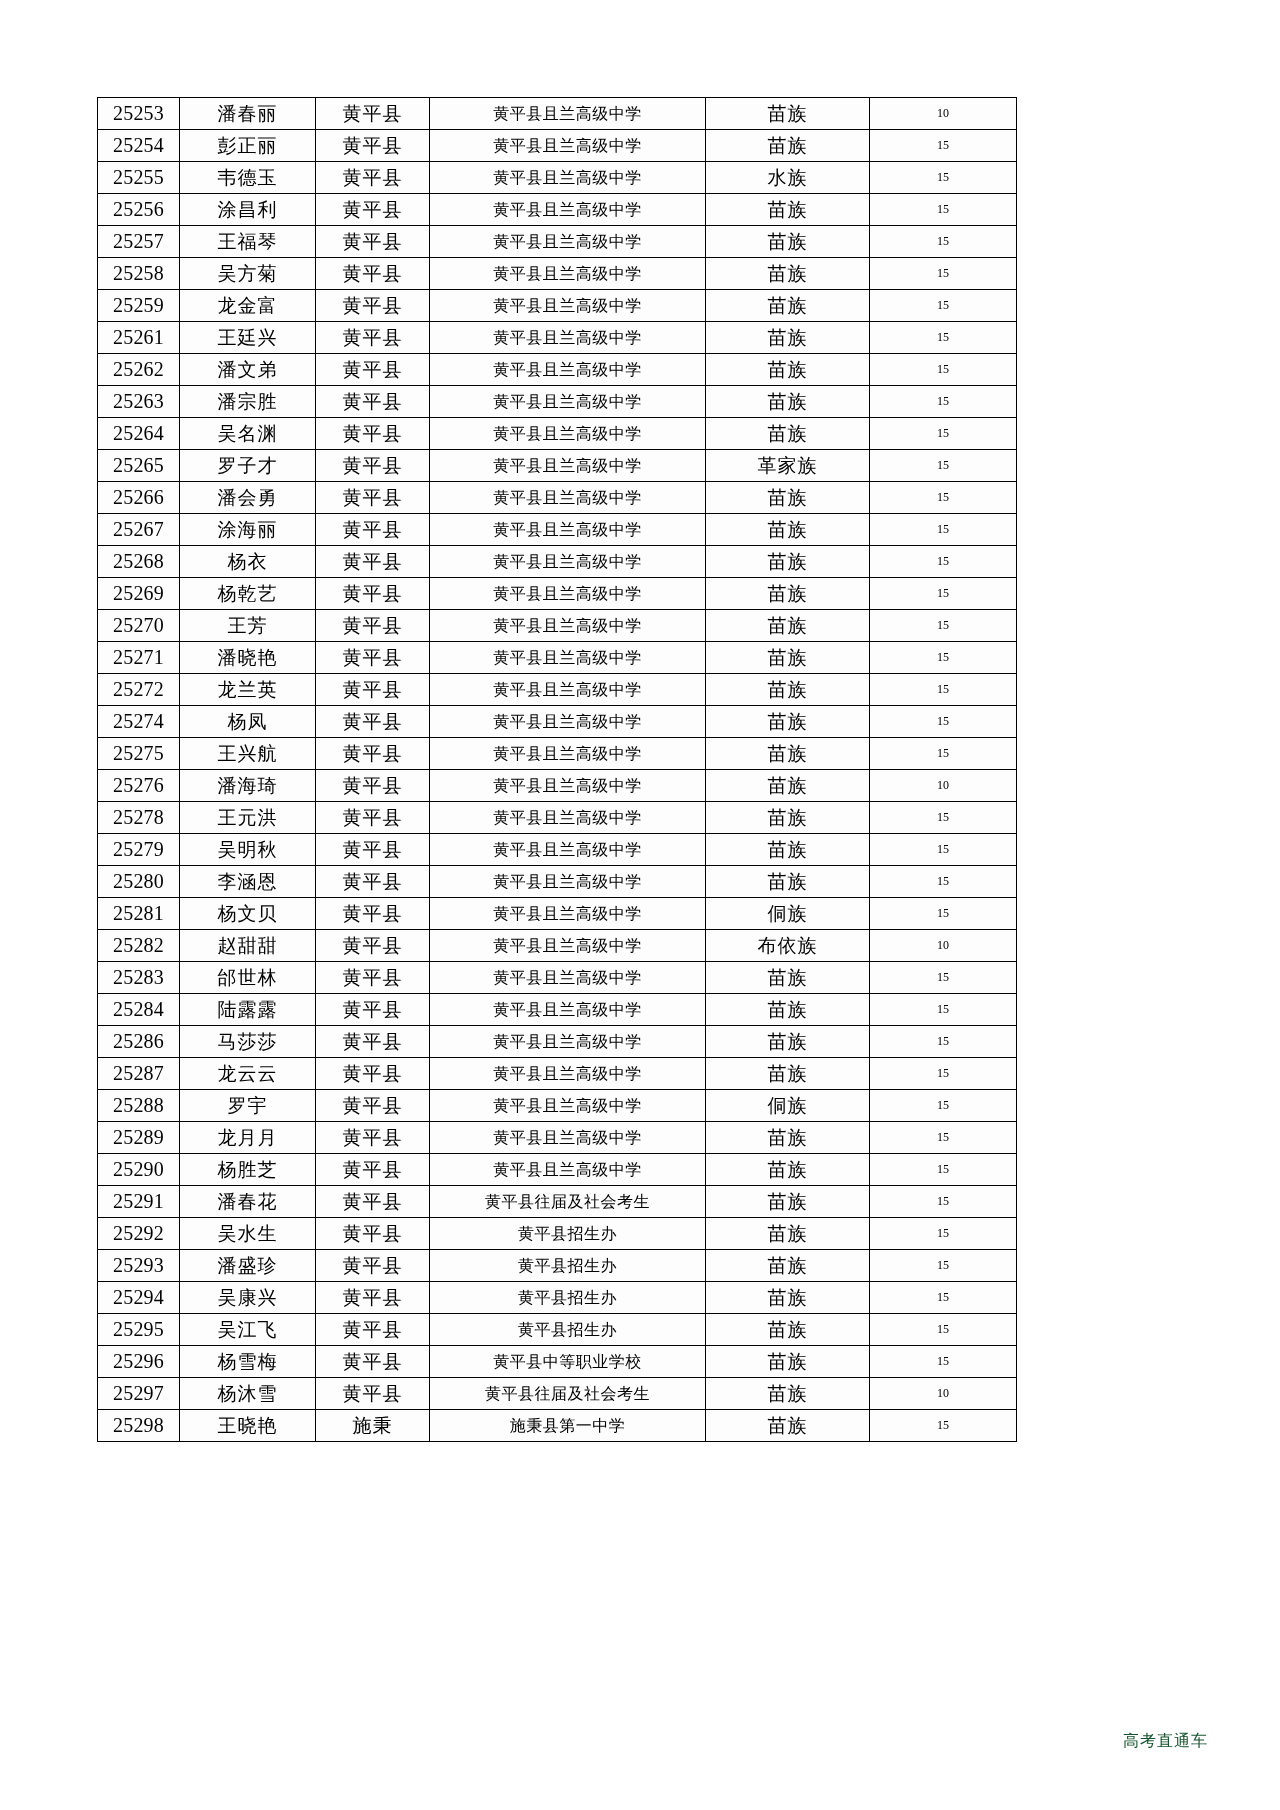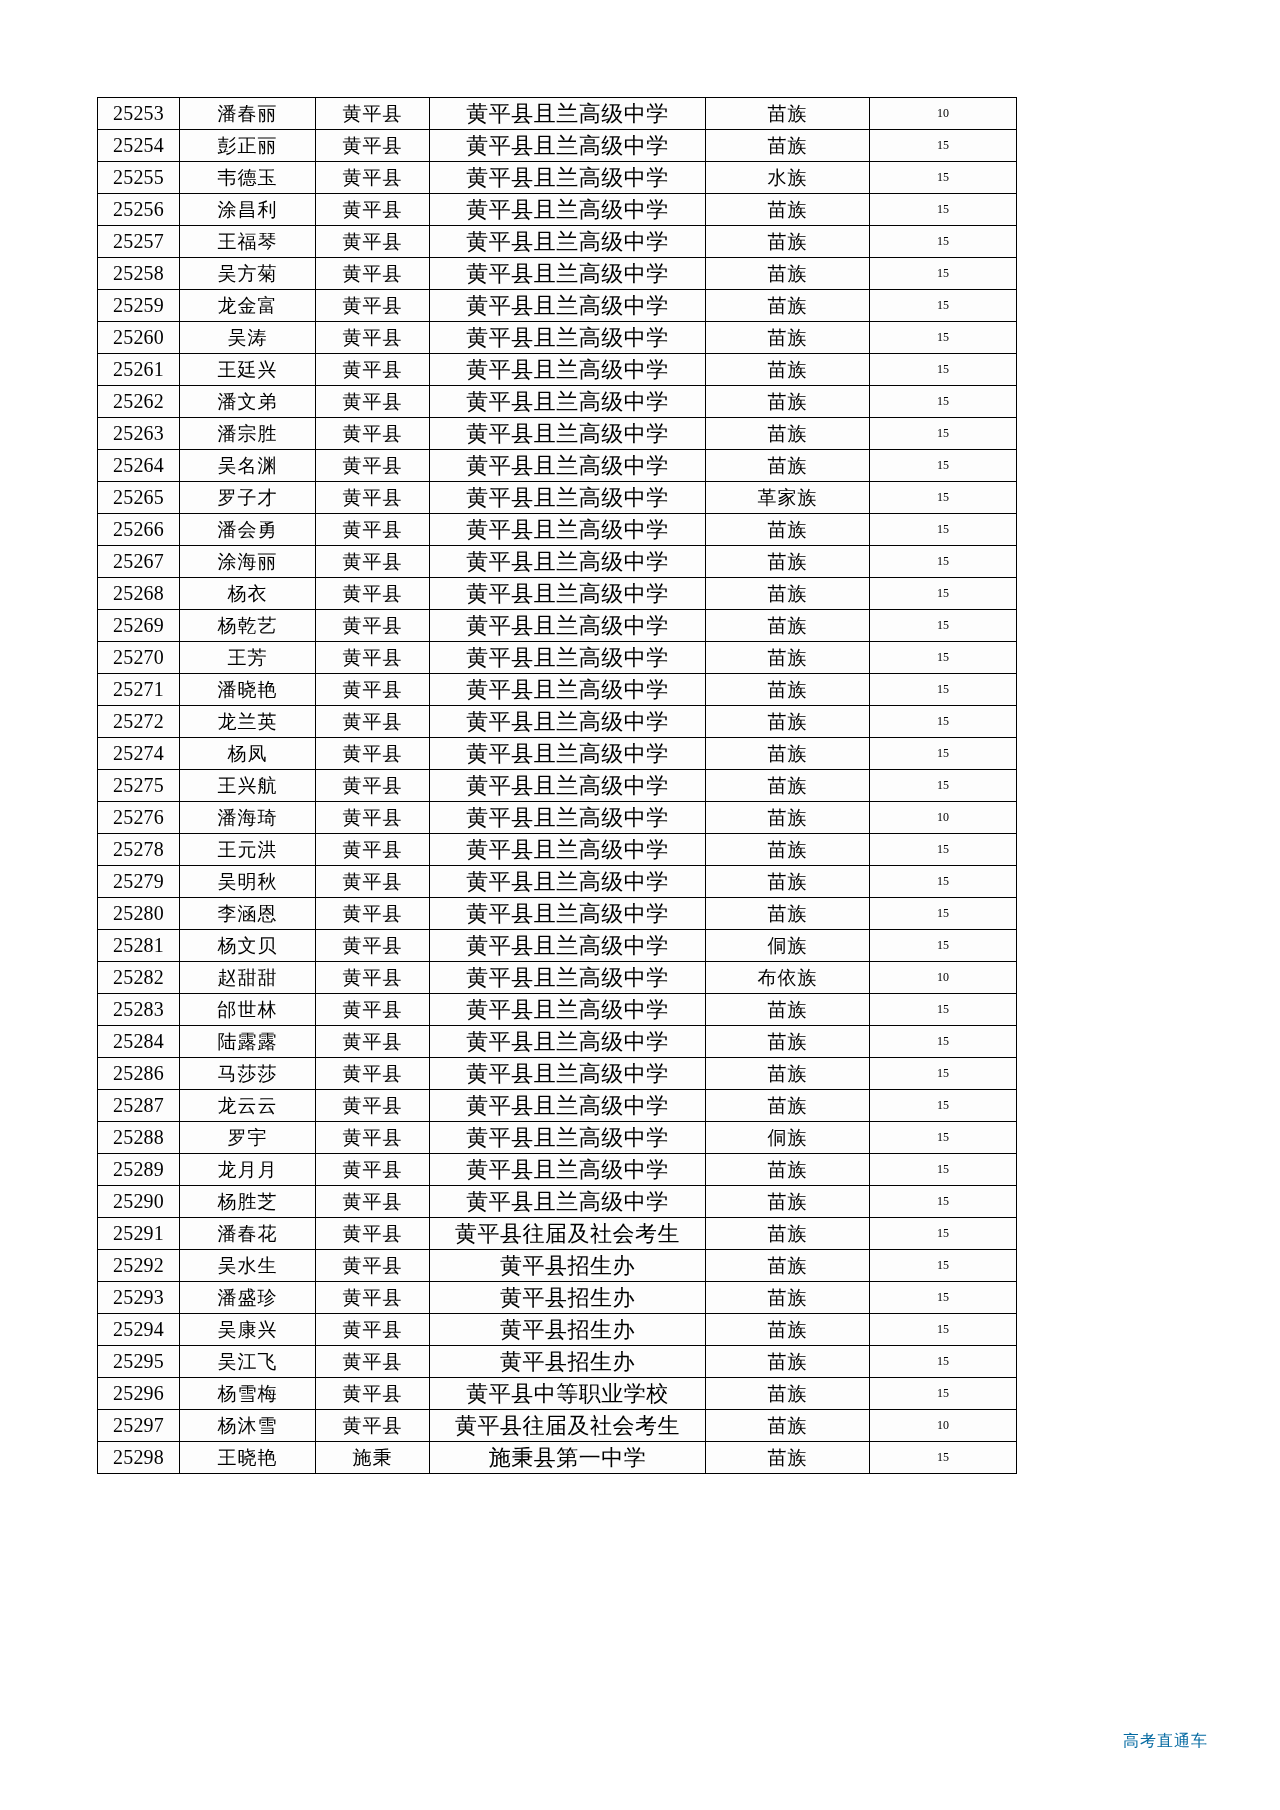--- a/index.html
+++ b/index.html
@@ -66,35 +66,35 @@
   }
   td.cell-name,
   td.cell-county,
   td.cell-school,
   td.cell-ethnic {
     font-family: "DejaVu Sans", "Liberation Sans", sans-serif;
     font-size: 19px;
     letter-spacing: 1px;
   }
   td.cell-school {
-    font-size: 22px;
+    font-size: 16px;
     letter-spacing: 0.5px;
   }
   td.cell-score {
     font-family: "Liberation Serif", "DejaVu Serif", serif;
     font-size: 12px;
   }
 
   .watermark {
     position: absolute;
     right: 72px;
     bottom: 58px;
     font-family: "DejaVu Sans", "Liberation Sans", sans-serif;
     font-size: 16px;
-    color: #0369a1;
+    color: #14532d;
     letter-spacing: 1px;
     user-select: none;
   }
 </style>
 </head>
 <body>
 
 <div class="page">
 
   <div class="table-wrap">
@@ -158,28 +158,20 @@
           </tr>
           <tr>
             <td class="cell-id">25259</td>
             <td class="cell-name">龙金富</td>
             <td class="cell-county">黄平县</td>
             <td class="cell-school">黄平县且兰高级中学</td>
             <td class="cell-ethnic">苗族</td>
             <td class="cell-score">15</td>
           </tr>
           <tr>
-            <td class="cell-id">25260</td>
-            <td class="cell-name">吴涛</td>
-            <td class="cell-county">黄平县</td>
-            <td class="cell-school">黄平县且兰高级中学</td>
-            <td class="cell-ethnic">苗族</td>
-            <td class="cell-score">15</td>
-          </tr>
-          <tr>
             <td class="cell-id">25261</td>
             <td class="cell-name">王廷兴</td>
             <td class="cell-county">黄平县</td>
             <td class="cell-school">黄平县且兰高级中学</td>
             <td class="cell-ethnic">苗族</td>
             <td class="cell-score">15</td>
           </tr>
           <tr>
             <td class="cell-id">25262</td>
             <td class="cell-name">潘文弟</td>

